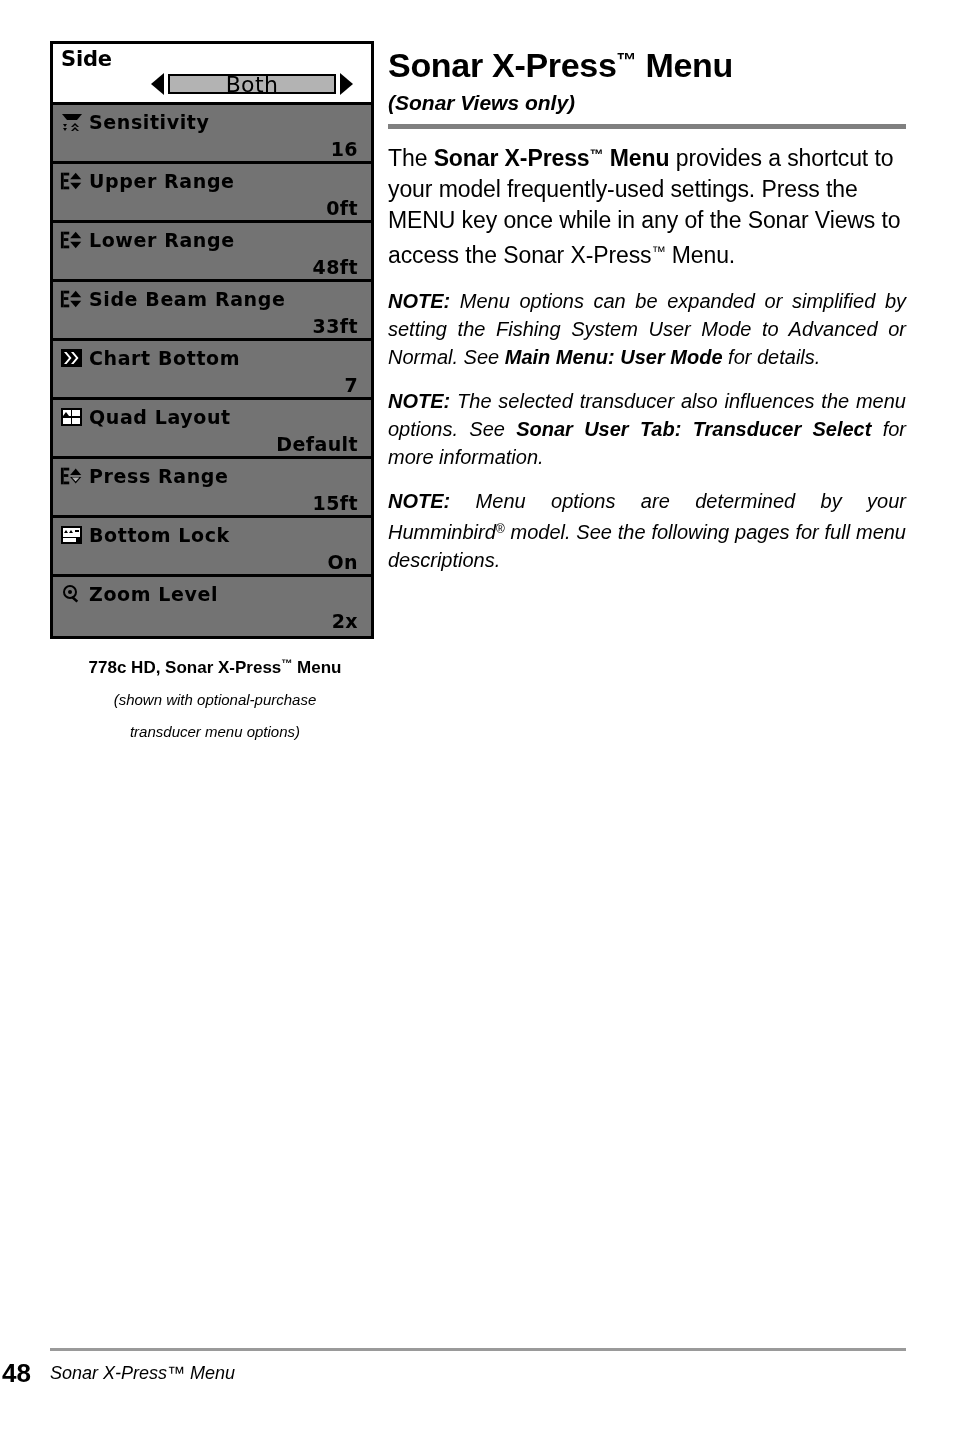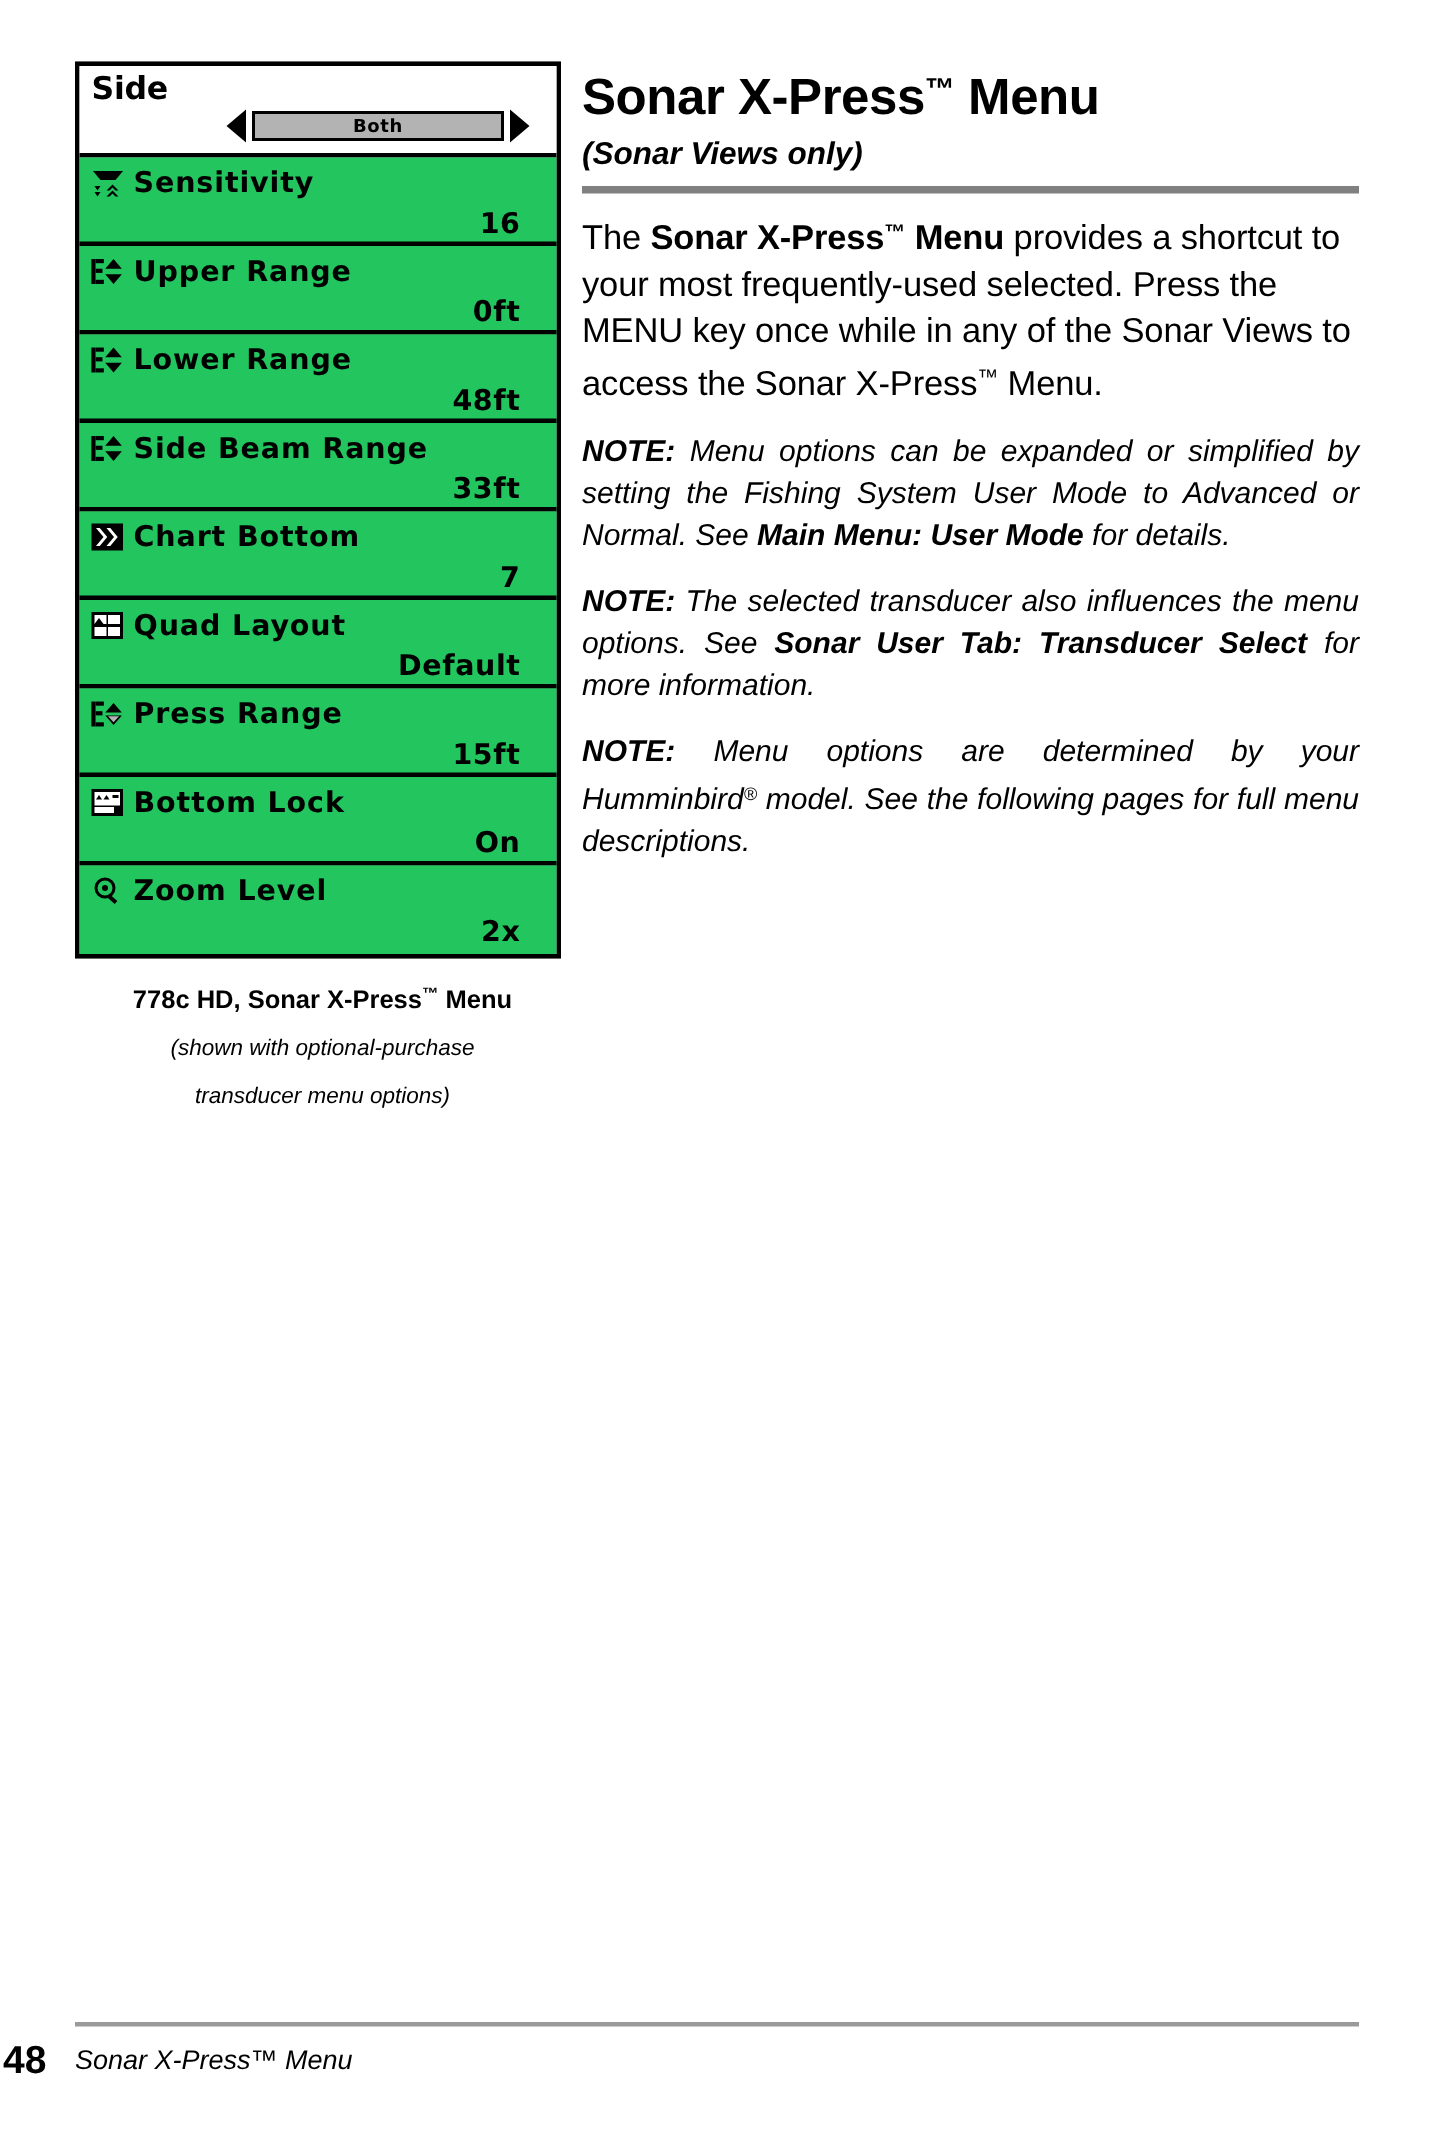--- a/index.html
+++ b/index.html
@@ -74,31 +74,31 @@
     height:20px;
     width:168px;
     margin:0 4px;
     display:flex;
     align-items:center;
     justify-content:center;
     box-sizing:border-box;
   }
   .selector-value{
     font-family:"DejaVu Sans", sans-serif;
-    font-weight:700;
-    font-size:12px;
+    font-weight:400;
+    font-size:22px;
     line-height:17px;
     letter-spacing:0.4px;
   }
 
   
   .lcd-row{
     border-bottom:3px solid #000;
-    background:#22c55e;
-    padding:2px 16px 2px 0;
+    background:#737373;
+    padding:2px 5px 2px 0;
     height:59px;
     box-sizing:border-box;
     position:relative;
   }
   .lcd-row:last-child{border-bottom:none;}
 
   .row-top{
     display:flex;
     align-items:center;
     padding-left:7px;
@@ -415,21 +415,21 @@
   </div>
 
   <div class="col-right">
 
     <h1 class="title"><span>Sonar X-Press</span><span class="tm">™</span><span> Menu</span></h1>
 
     <div class="subtitle">(Sonar Views only)</div>
 
     <div class="rule"></div>
 
-    <p class="body"><span>The </span><b>Sonar X-Press</b><b class="tm">™</b><b> Menu</b><span> provides a shortcut to your most frequently-used selected. Press the MENU key once while in any of the Sonar Views to access the Sonar X-Press</span><span class="tm">™</span><span> Menu.</span></p>
+    <p class="body"><span>The </span><b>Sonar X-Press</b><b class="tm">™</b><b> Menu</b><span> provides a shortcut to your model frequently-used settings. Press the MENU key once while in any of the Sonar Views to access the Sonar X-Press</span><span class="tm">™</span><span> Menu.</span></p>
 
     <p class="note"><span class="lbl">NOTE:</span><span> Menu options can be expanded or simplified by setting the Fishing System User Mode to Advanced or Normal. See </span><b>Main Menu: User Mode</b><span> for details.</span></p>
 
     <p class="note"><span class="lbl">NOTE:</span><span> The selected transducer also influences the menu options. See </span><b>Sonar User Tab: Transducer Select</b><span> for more information.</span></p>
 
     <p class="note"><span class="lbl">NOTE:</span><span> Menu options are determined by your Humminbird</span><span class="reg">®</span><span> model. See the following pages for full menu descriptions.</span></p>
 
   </div>
 
   <div class="footer">

